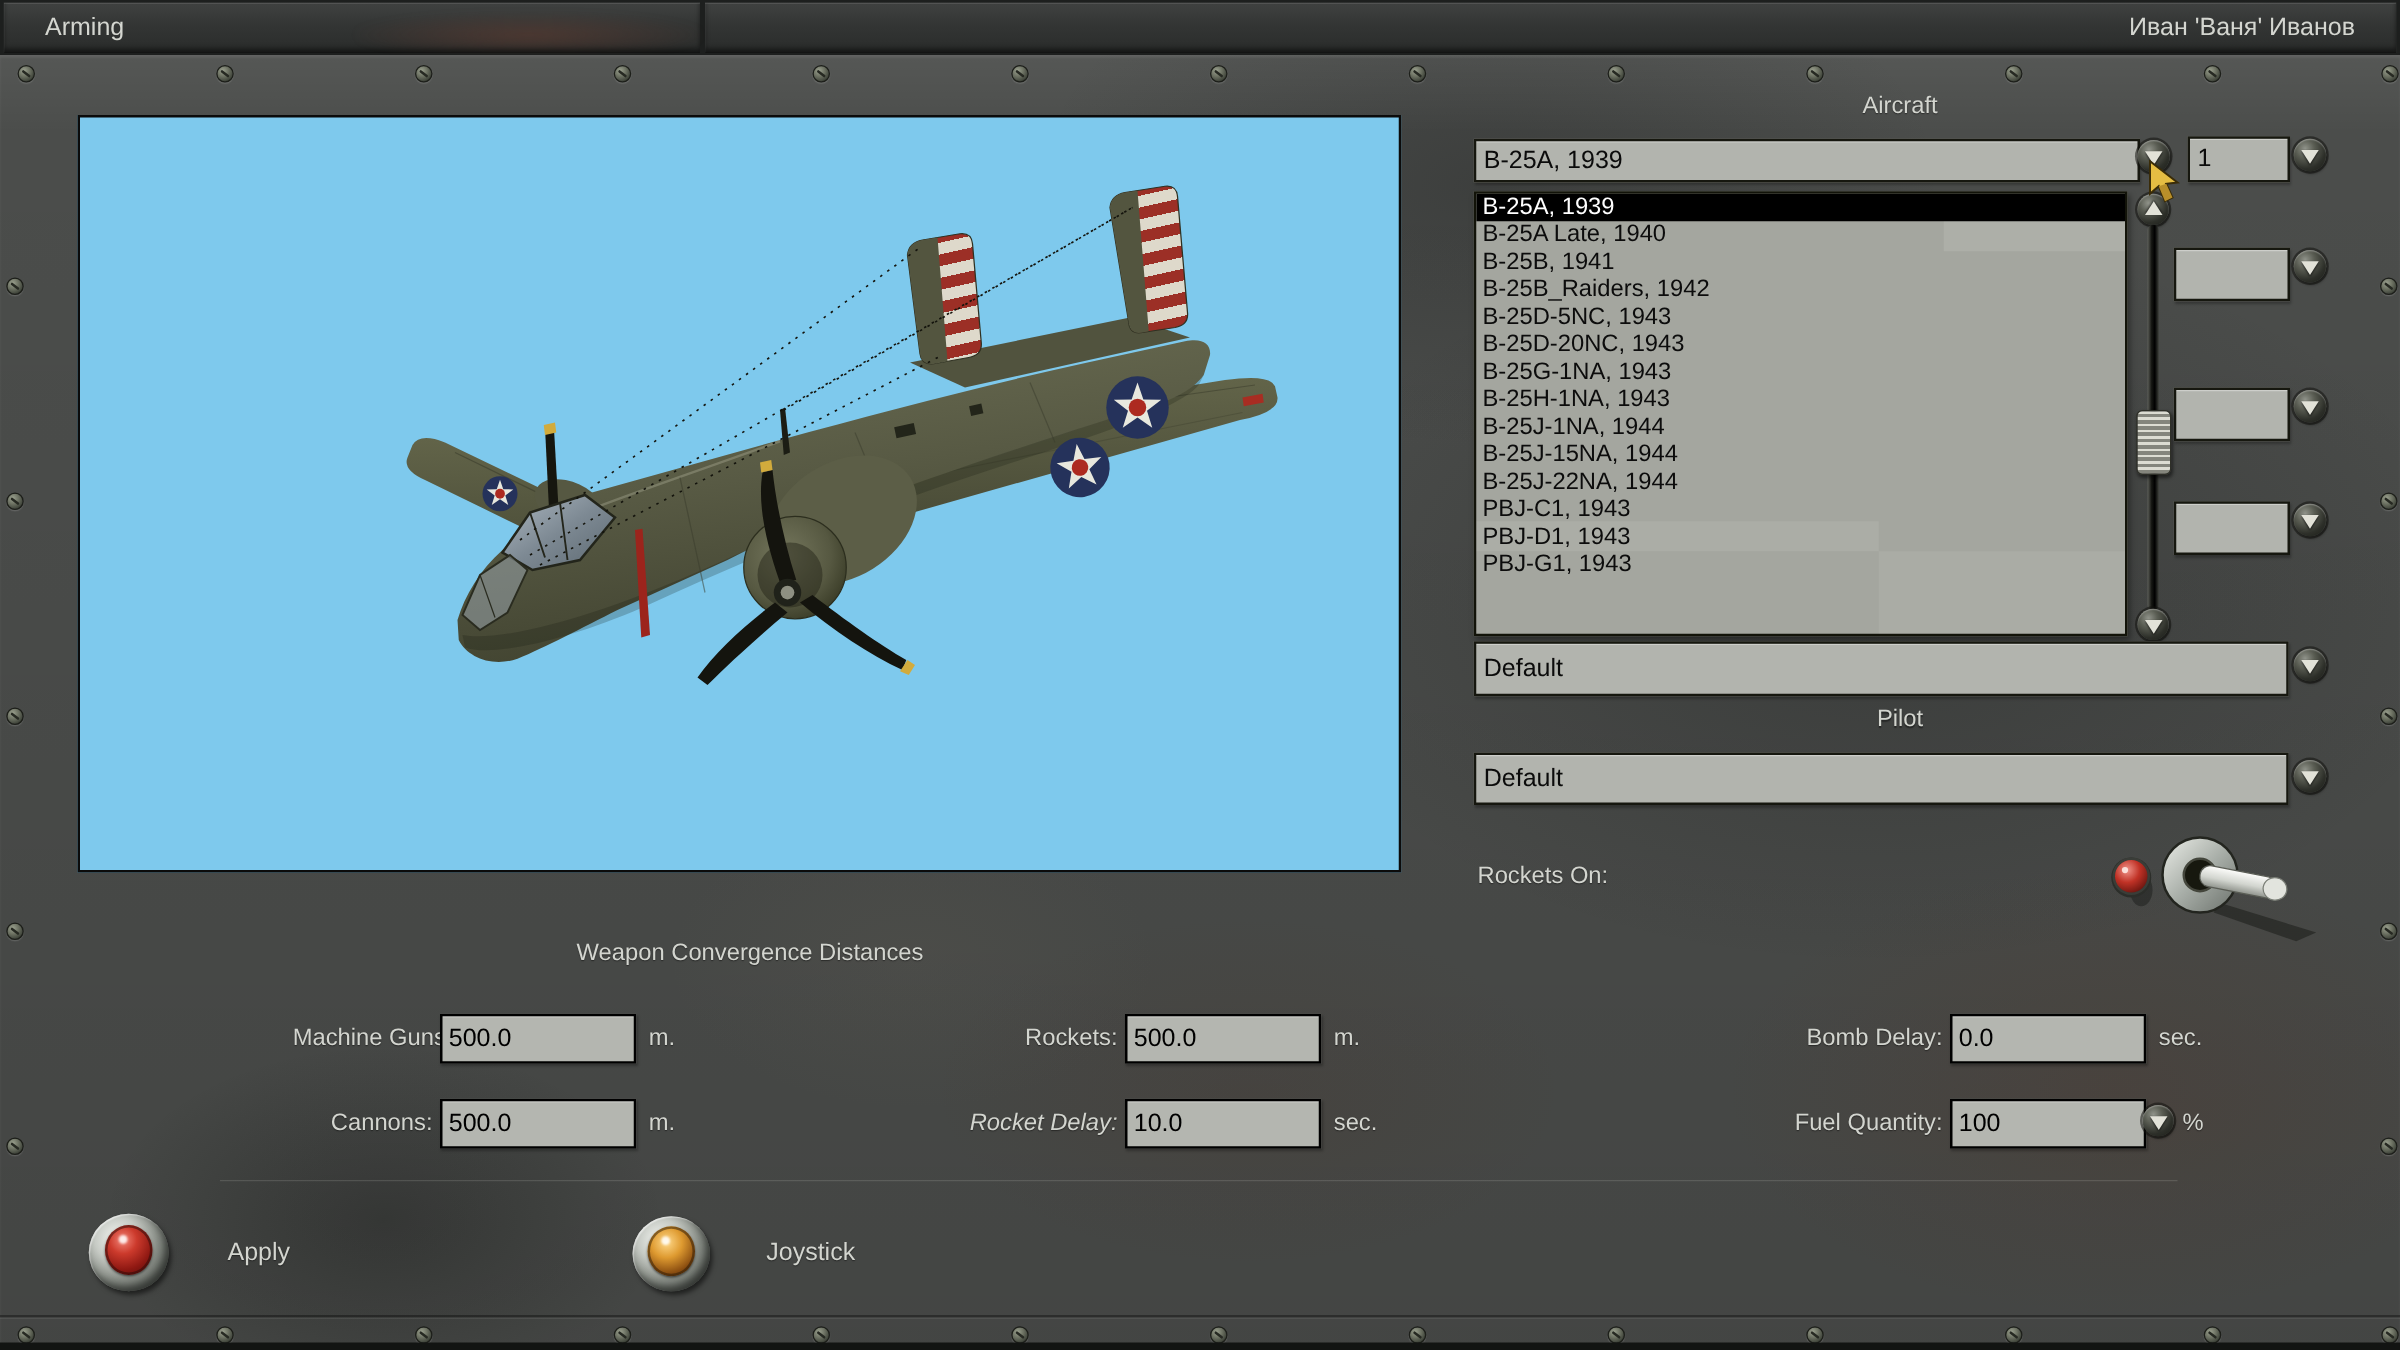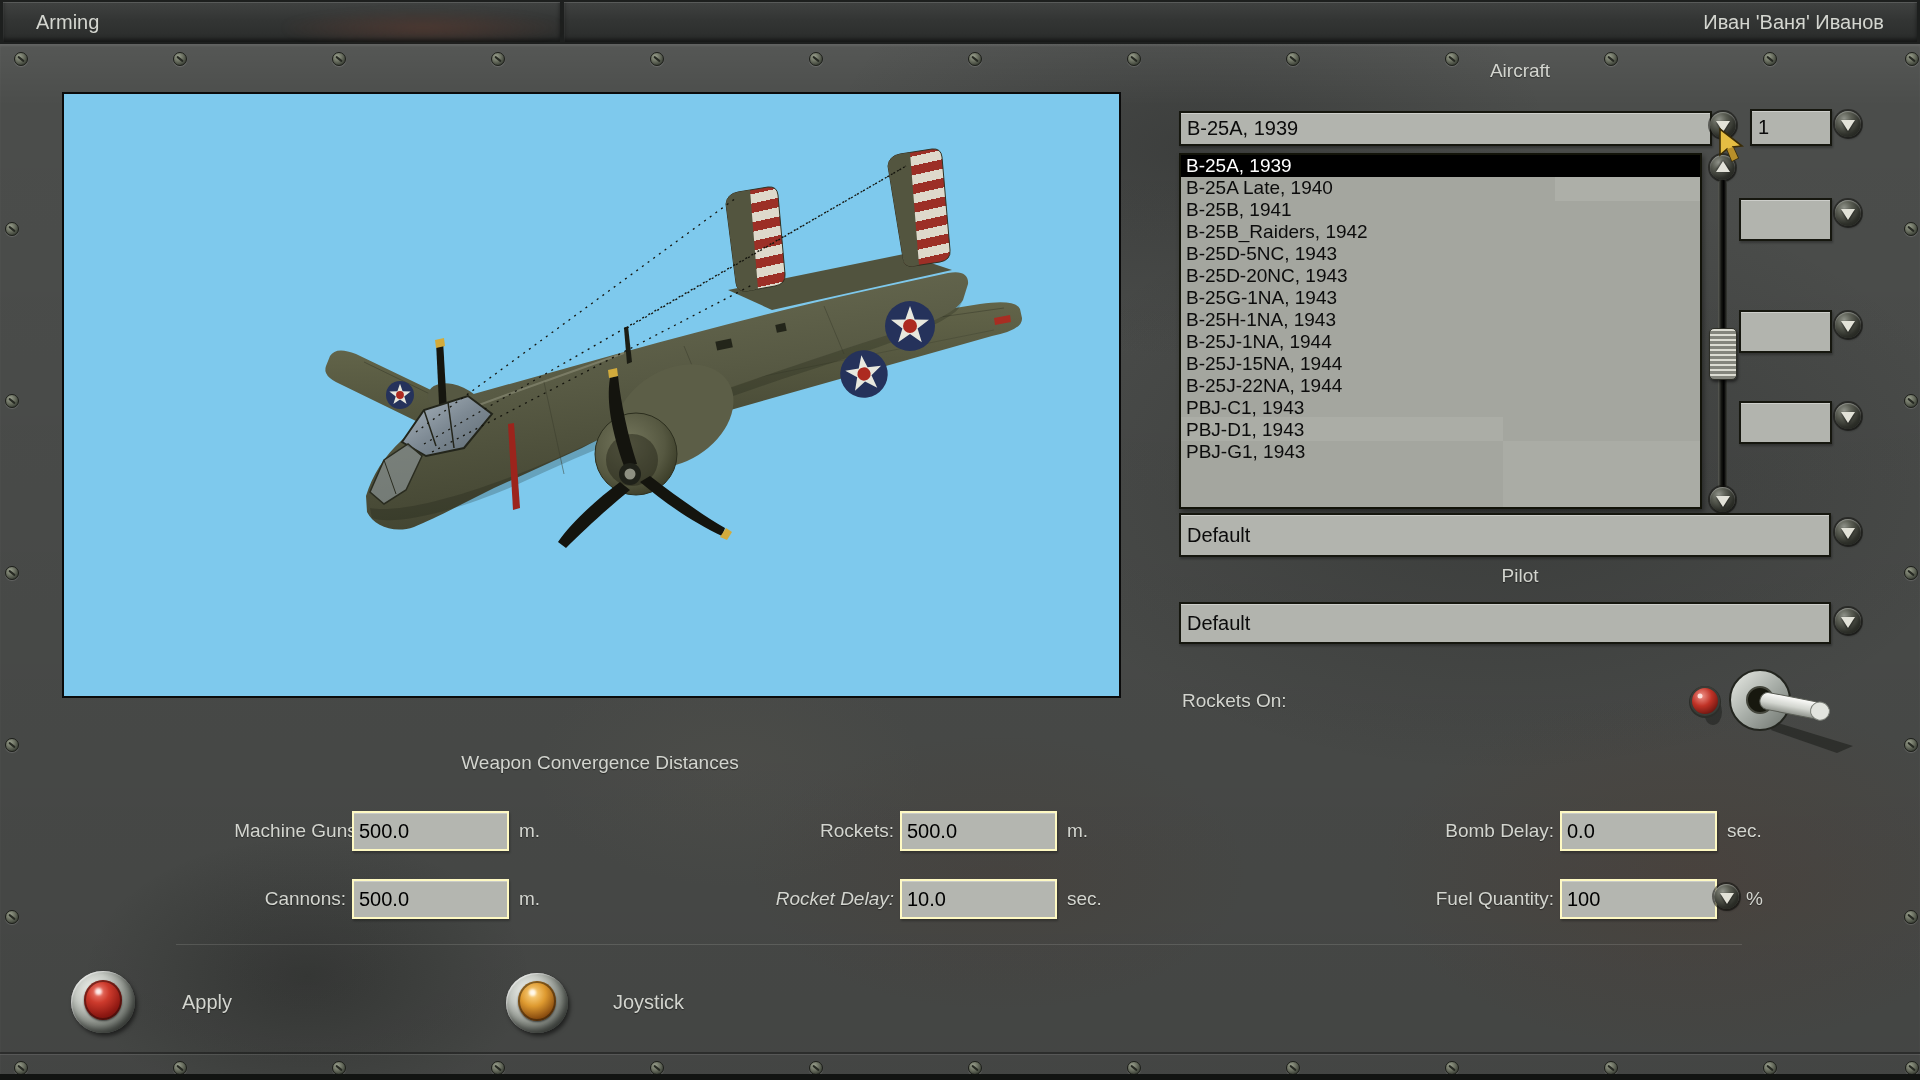--- a/index.html
+++ b/index.html
@@ -38,21 +38,21 @@
   .bottom-strip{position:absolute;left:0;top:1074px;width:1920px;height:6px;background:#121412;}
   .divider{position:absolute;left:176px;top:944px;width:1566px;height:1px;background:rgba(230,230,224,.15);}
   
   .viewport{position:absolute;left:62px;top:92px;width:1055px;height:602px;background:#7ec9ed;
     border:2px solid #0b0b0b;box-sizing:content-box;}
   .viewport svg{display:block;width:1055px;height:602px;}
   
   .field{position:absolute;background:#b2b4ae;border:2px solid #16170f;box-sizing:border-box;
     color:#0b0b0b;font-size:20px;display:flex;align-items:center;padding-left:6px;white-space:nowrap;overflow:hidden;
     box-shadow:inset 0 1px 0 rgba(255,255,255,.35),1px 2px 2px rgba(0,0,0,.28);}
-  .ginput{position:absolute;background:#b4b6b0;border:2px solid #fef9c3;box-sizing:border-box;
+  .ginput{position:absolute;background:#b4b6b0;border:2px solid #000000;box-sizing:border-box;
     color:#000;font-size:20px;font-family:"Liberation Sans",sans-serif;padding:0 0 0 5px;margin:0;outline:none;
     box-shadow:inset 0 1px 0 rgba(255,255,255,.3),1px 2px 2px rgba(0,0,0,.28);}
   .label{position:absolute;color:#d3d5cf;font-size:19px;text-shadow:0 1px 1px rgba(0,0,0,.45);white-space:nowrap;}
   .label.right{text-align:right;}
   .label.center{text-align:center;}
   .arrow-btn{position:absolute;width:26px;height:26px;border-radius:50%;display:flex;align-items:center;justify-content:center;
     background:radial-gradient(circle at 35% 30%,#90938a 0%,#5a5d53 30%,#2d2f29 65%,#191b16 100%);
     box-shadow:0 0 0 2px rgba(18,19,15,.55),inset 0 1px 1px rgba(255,255,255,.3),1px 2px 2px rgba(0,0,0,.4);cursor:pointer;}
   .tri-down{width:0;height:0;border-left:7px solid transparent;border-right:7px solid transparent;
     border-top:11px solid #e2e2d8;filter:drop-shadow(0 1px 1px rgba(0,0,0,.7));margin-top:3px;}
@@ -238,21 +238,21 @@
       <path d="M560,234 L564,232 L568,268 L563,270 Z" fill="#1c1d14"></path>
       <g stroke="#14140d" stroke-width="1.3" stroke-dasharray="2 5" fill="none">
         <path d="M352,338 L672,104"></path>
         <path d="M360,350 L842,72"></path>
         <path d="M563,234 L842,72"></path>
         <path d="M368,358 L690,190"></path>
       </g>
     </svg>
   </div>
 
-  <div class="label center" style="left:1179px;top:60px;width:682px;">Aircraft</div>
+  <div class="label center" style="left:1179px;top:74px;width:682px;">Aircraft</div>
 
   <div class="field" style="left:1179px;top:111px;width:533px;height:35px;">
     <span>B-25A, 1939</span>
   </div>
   <div class="arrow-btn" style="left:1710px;top:112px;">
       <span class="tri-down"></span>
     </div>
 
   <div class="field" style="left:1750px;top:109px;width:82px;height:37px;">
     <span>1</span>

